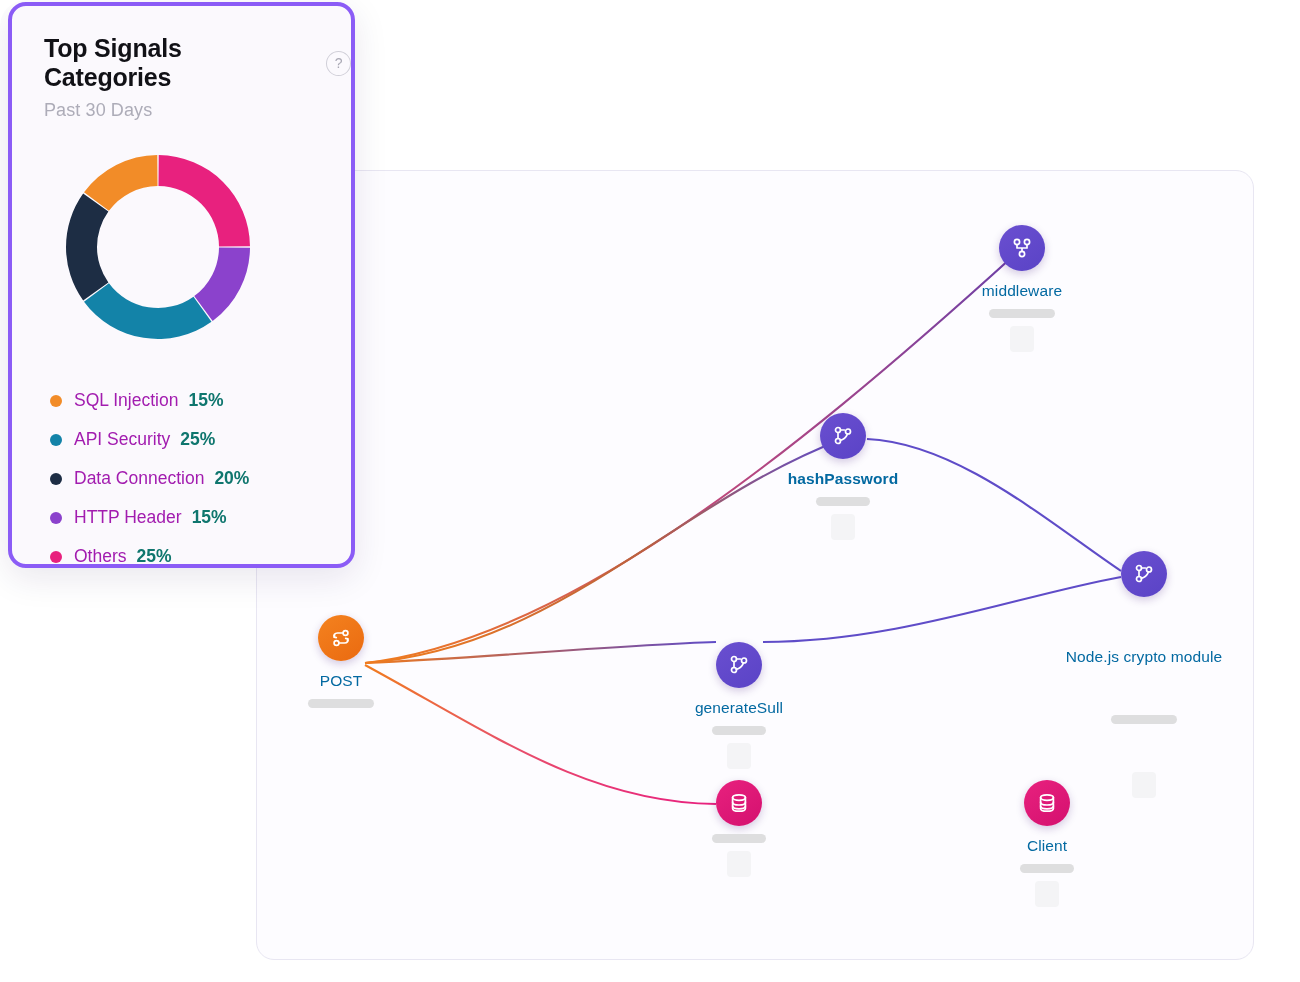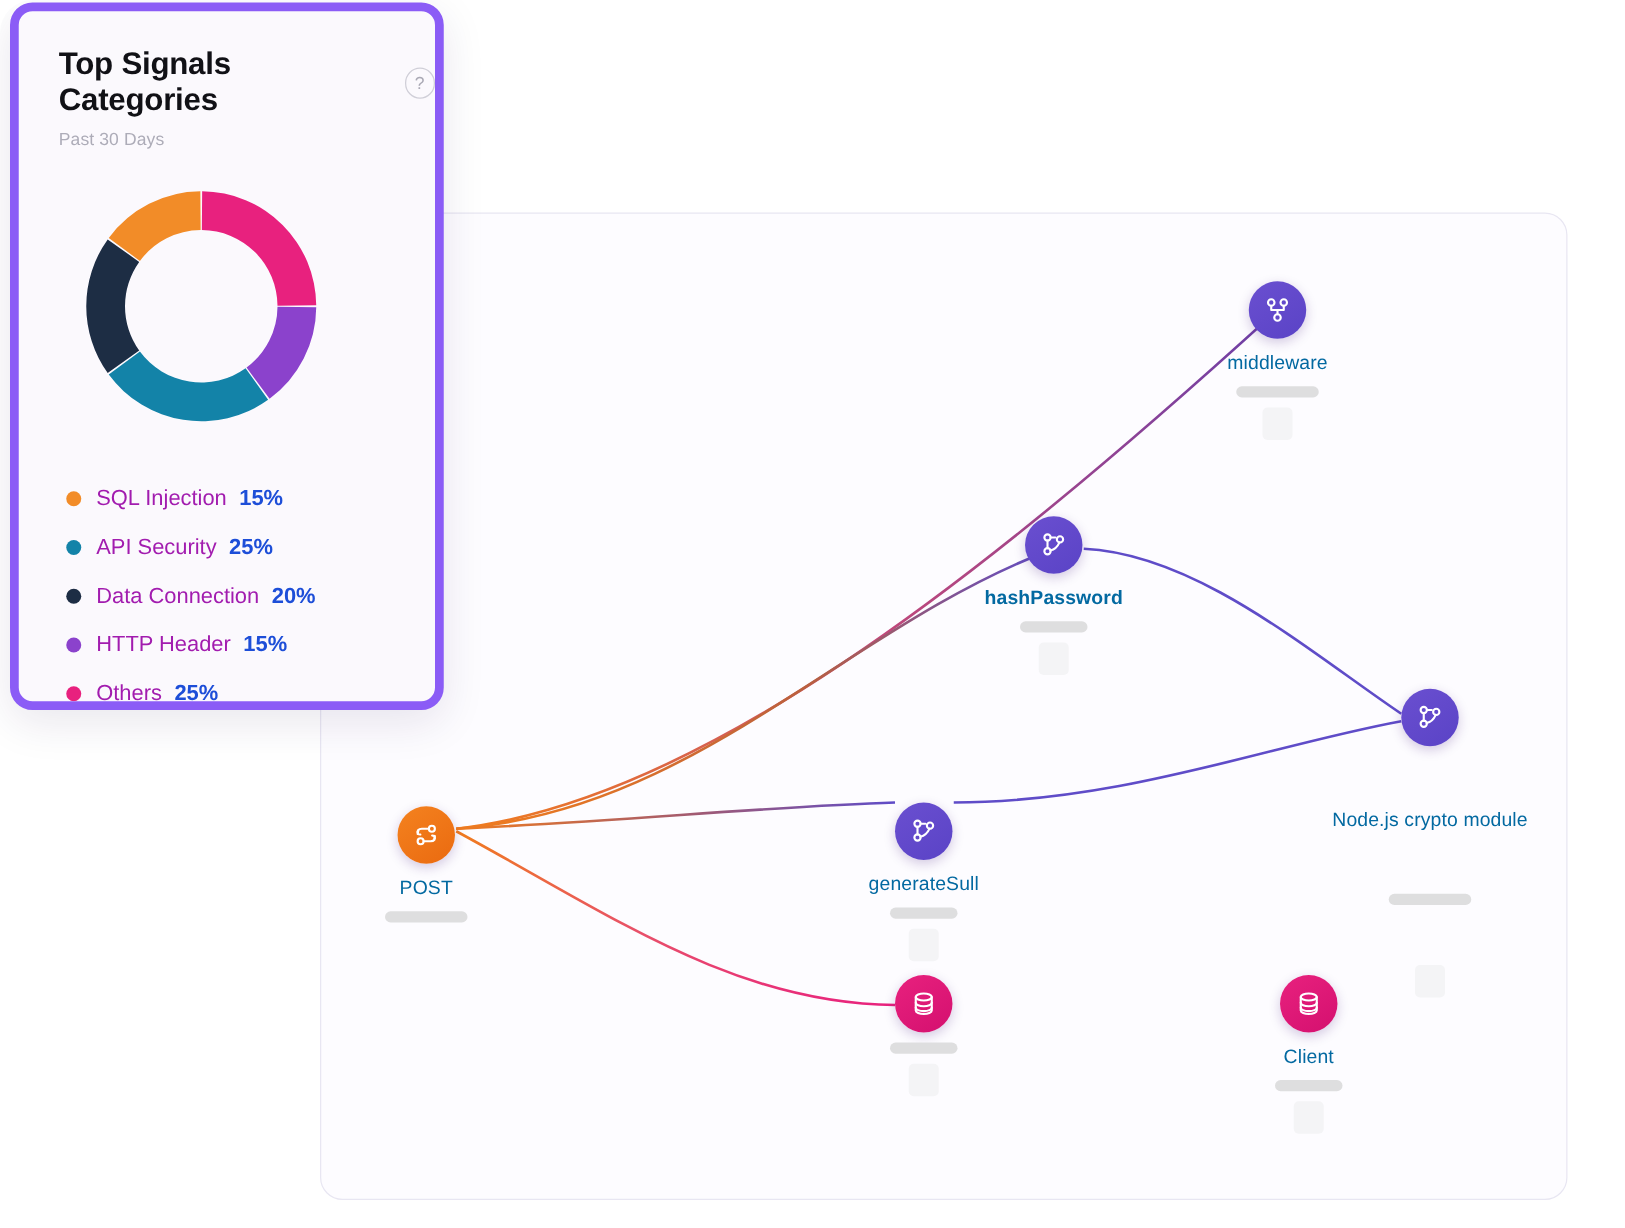--- a/index.html
+++ b/index.html
@@ -69,53 +69,53 @@
     border-radius: 4px;
     background: #f4f4f6;
   }
 
   
   #signals-card {
     position: absolute;
     left: 8px; top: 2px;
     width: 347px; height: 566px;
     background: #fbf9fd;
-    border: 7px solid #8b5cf6;
+    border: 4px solid #8b5cf6;
     border-radius: 18px;
     box-shadow: 0 10px 34px rgba(40,20,80,.10);
     overflow: hidden;
   }
   #card-head { padding: 28px 0 0 32px; }
   #card-title-row { display: flex; align-items: center; gap: 12px; }
   #card-title {
     font-size: 25px; font-weight: 700; color: #111116;
     letter-spacing: -.2px;
   }
   #help-icon {
     width: 25px; height: 25px; border-radius: 50%;
     border: 1.4px solid #d0cfd8;
     display: flex; align-items: center; justify-content: center;
     color: #a9a8b4; font-size: 14px;
   }
   #card-sub {
-    margin-top: 8px; font-size: 14px; color: #adacb8;
+    margin-top: 8px; font-size: 18px; color: #adacb8;
     letter-spacing: .1px;
   }
   #donut-wrap {
     position: relative; margin: 18px 0 0 38px;
     width: 216px; height: 216px;
   }
   #legend { margin: 26px 0 0 38px; }
   .legend-row {
     display: flex; align-items: center;
     height: 39px;
   }
   .legend-dot { width: 12px; height: 12px; border-radius: 50%; margin-right: 12px; }
   .legend-name { font-size: 17.5px; color: #a21caf; }
-  .legend-val { font-size: 17.5px; font-weight: 700; color: #1d4ed8; margin-left: 10px; }
+  .legend-val { font-size: 17.5px; font-weight: 700; color: #0f766e; margin-left: 10px; }
 </style>
 </head>
 <body>
 
 <div id="root">
 
   <div id="graph-panel">
     <svg id="graph-svg" width="998" height="790">
       <defs>
         <linearGradient id="g-post-mid" x1="0" y1="1" x2="1" y2="0" gradientUnits="objectBoundingBox">
@@ -157,21 +157,21 @@
       <path d="M 108 494 C 230 560 330 632 459 633" fill="none" stroke="url(#g-post-sql)" stroke-width="2.1"></path>
 
       <path d="M 610 268 C 700 272 790 350 864 400" fill="none" stroke="url(#g-purple)" stroke-width="2.1"></path>
 
       <path d="M 506 471 C 640 471 760 425 864 406" fill="none" stroke="url(#g-purple)" stroke-width="2.1"></path>
 
       <path d="M 506 632 L 766 632" fill="none" stroke="url(#g-pink)" stroke-width="2.1"></path>
     </svg>
 
     <div id="nodes-layer">
-        <div class="node orange" style="left: 84px; top: 474px;">
+        <div class="node orange" style="left: 84px; top: 444px;">
           <div class="bubble">
             <svg width="26" height="26" viewBox="0 0 26 26">
               <circle cx="17.5" cy="8" r="2.4" stroke="#fff" stroke-width="1.7" fill="none" stroke-linecap="round" stroke-linejoin="round"></circle>
               <circle cx="8.5" cy="18" r="2.4" stroke="#fff" stroke-width="1.7" fill="none" stroke-linecap="round" stroke-linejoin="round"></circle>
               <path d="M15.1 8 H9.5 C6.7 8 5.2 10 6.4 11.8" stroke="#fff" stroke-width="1.7" fill="none" stroke-linecap="round" stroke-linejoin="round"></path>
               <path d="M8.3 12.6 L6.1 12.1 L6.6 9.9" stroke="#fff" stroke-width="1.7" fill="none" stroke-linecap="round" stroke-linejoin="round"></path>
               <path d="M10.9 18 H16.5 C19.3 18 20.8 16 19.6 14.2" stroke="#fff" stroke-width="1.7" fill="none" stroke-linecap="round" stroke-linejoin="round"></path>
               <path d="M17.7 13.4 L19.9 13.9 L19.4 16.1" stroke="#fff" stroke-width="1.7" fill="none" stroke-linecap="round" stroke-linejoin="round"></path>
             </svg>
           </div>

